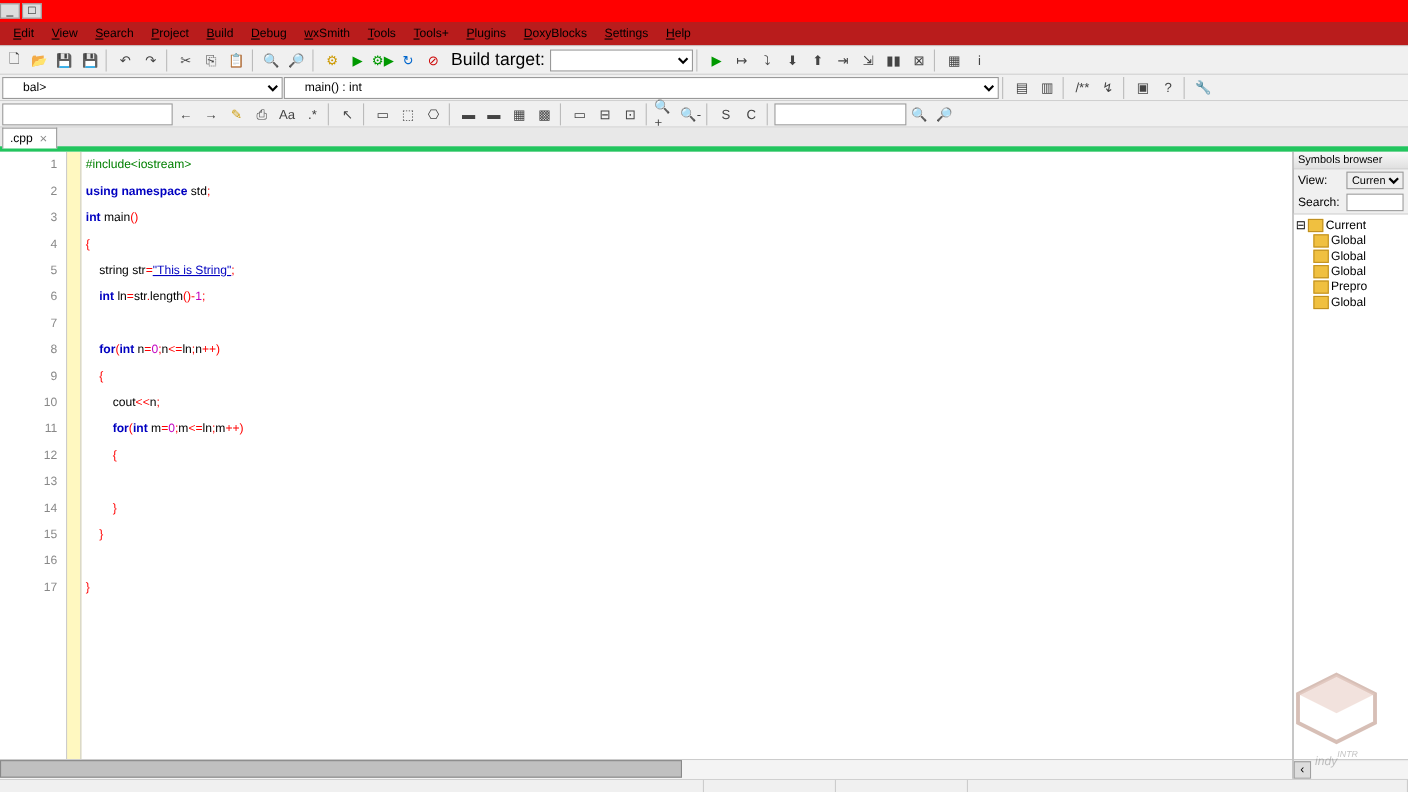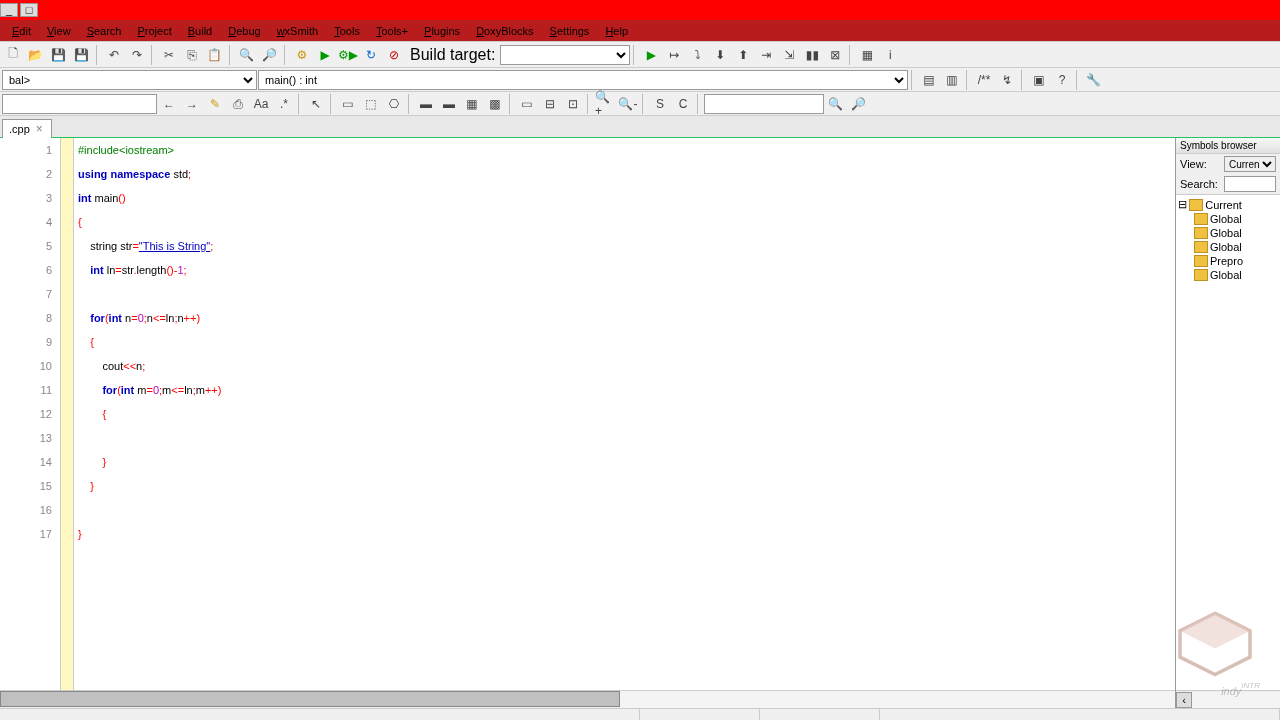--- a/index.html
+++ b/index.html
@@ -11,25 +11,25 @@
 .titlebar .controls span { width: 18px; height: 14px; background: #ddd; border: 1px solid #999; text-align: center; line-height: 12px; cursor: pointer; }
 
 .menubar { background: #b91c1c; height: 22px; display: flex; align-items: center; padding: 0 4px; border-bottom: 1px solid #ccc; }
 .menubar .menu-item { padding: 2px 8px; cursor: pointer; }
 .menubar .menu-item u { text-decoration: underline; }
 
 .toolbar { background: #f0f0f0; height: 26px; display: flex; align-items: center; padding: 0 2px; border-bottom: 1px solid #ccc; gap: 1px; }
 .tb-btn { width: 22px; height: 22px; border: 1px solid transparent; display: flex; align-items: center; justify-content: center; cursor: pointer; font-size: 12px; color: #444; }
 .tb-sep { width: 4px; height: 20px; border-left: 1px solid #bbb; margin: 0 2px; }
 .tb-label { font-size: 16px; padding: 0 4px; }
-.tb-select { height: 20px; border: 1px solid #999; background: #fff; font-size: 11px; padding: 0 2px; }
+.tb-select { height: 20px; border: 1px solid #999; background: #fff; font-size: 11px; padding: 0 14px; }
 
 .toolbar2 { background: #f0f0f0; height: 24px; display: flex; align-items: center; padding: 0 2px; border-bottom: 1px solid #ccc; gap: 1px; }
 
-.tab-strip { background: #e8e8e8; height: 22px; display: flex; align-items: flex-end; padding-left: 2px; border-bottom: 1px solid #22c55e; }
+.tab-strip { background: #e8e8e8; height: 22px; display: flex; align-items: center; padding-left: 2px; border-bottom: 5px solid #22c55e; }
 .tab { background: #fff; border: 1px solid #999; border-bottom: none; padding: 2px 6px; font-size: 11px; display: flex; align-items: center; gap: 4px; position: relative; top: 1px; }
 .tab .close { cursor: pointer; color: #888; font-size: 12px; padding: 0 2px; }
 
 .main { display: flex; height: 570px; }
 .editor-wrap { flex: 1; display: flex; flex-direction: column; background: #fff; overflow: hidden; }
 .editor { flex: 1; display: flex; font-family: 'Courier New', monospace; font-size: 20px; line-height: 24px; overflow: auto; }
 .gutter { width: 60px; text-align: right; padding-right: 8px; color: #888; background: #fff; user-select: none; }
 .margin { width: 14px; background: #fff8c0; border-left: 1px solid #ccc; border-right: 1px solid #ccc; }
 .code { flex: 1; white-space: pre; padding-left: 4px; color: #000; }
 .kw-pp { color: #008000; }
@@ -271,16 +271,16 @@
   <div class="cell" style="width:120px"></div>
   <div class="cell" style="width:120px"></div>
   <div class="cell" style="flex:1"></div>
 </div>
 
 <div class="watermark">
   <svg class="logo" viewBox="0 0 100 80">
     <polygon points="50,5 90,25 90,55 50,75 10,55 10,25" fill="none" stroke="#b08070" stroke-width="4"></polygon>
     <polygon points="50,5 90,25 50,45 10,25" fill="#d4a090" opacity="0.6"></polygon>
   </svg>
-  <div style="text-align:right;font-size:18px;font-style:italic;">
+  <div style="text-align:center;font-size:18px;font-style:italic;">
     <span>indy</span><sup style="font-size:8px">INTR</sup>
   </div>
 </div>
 
 </body></html>

